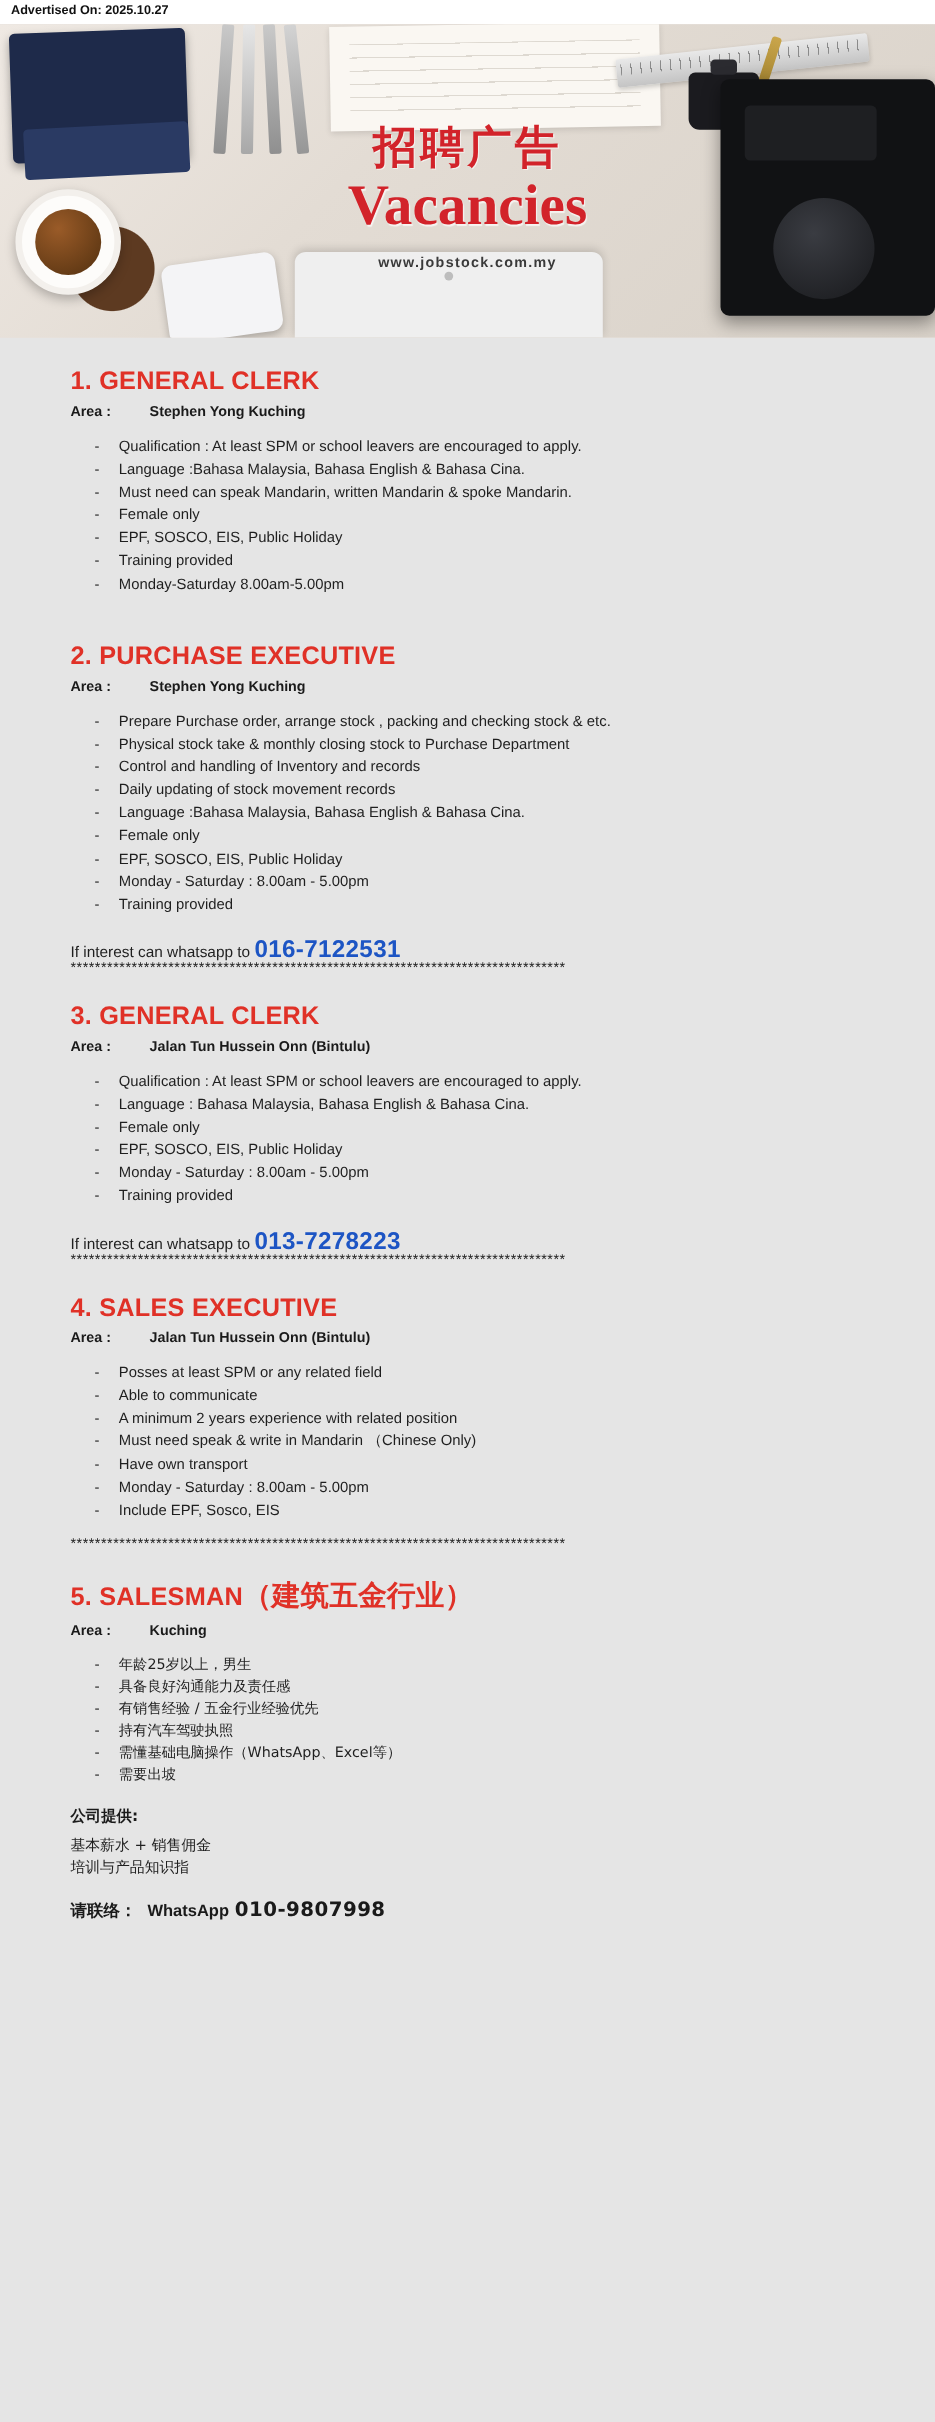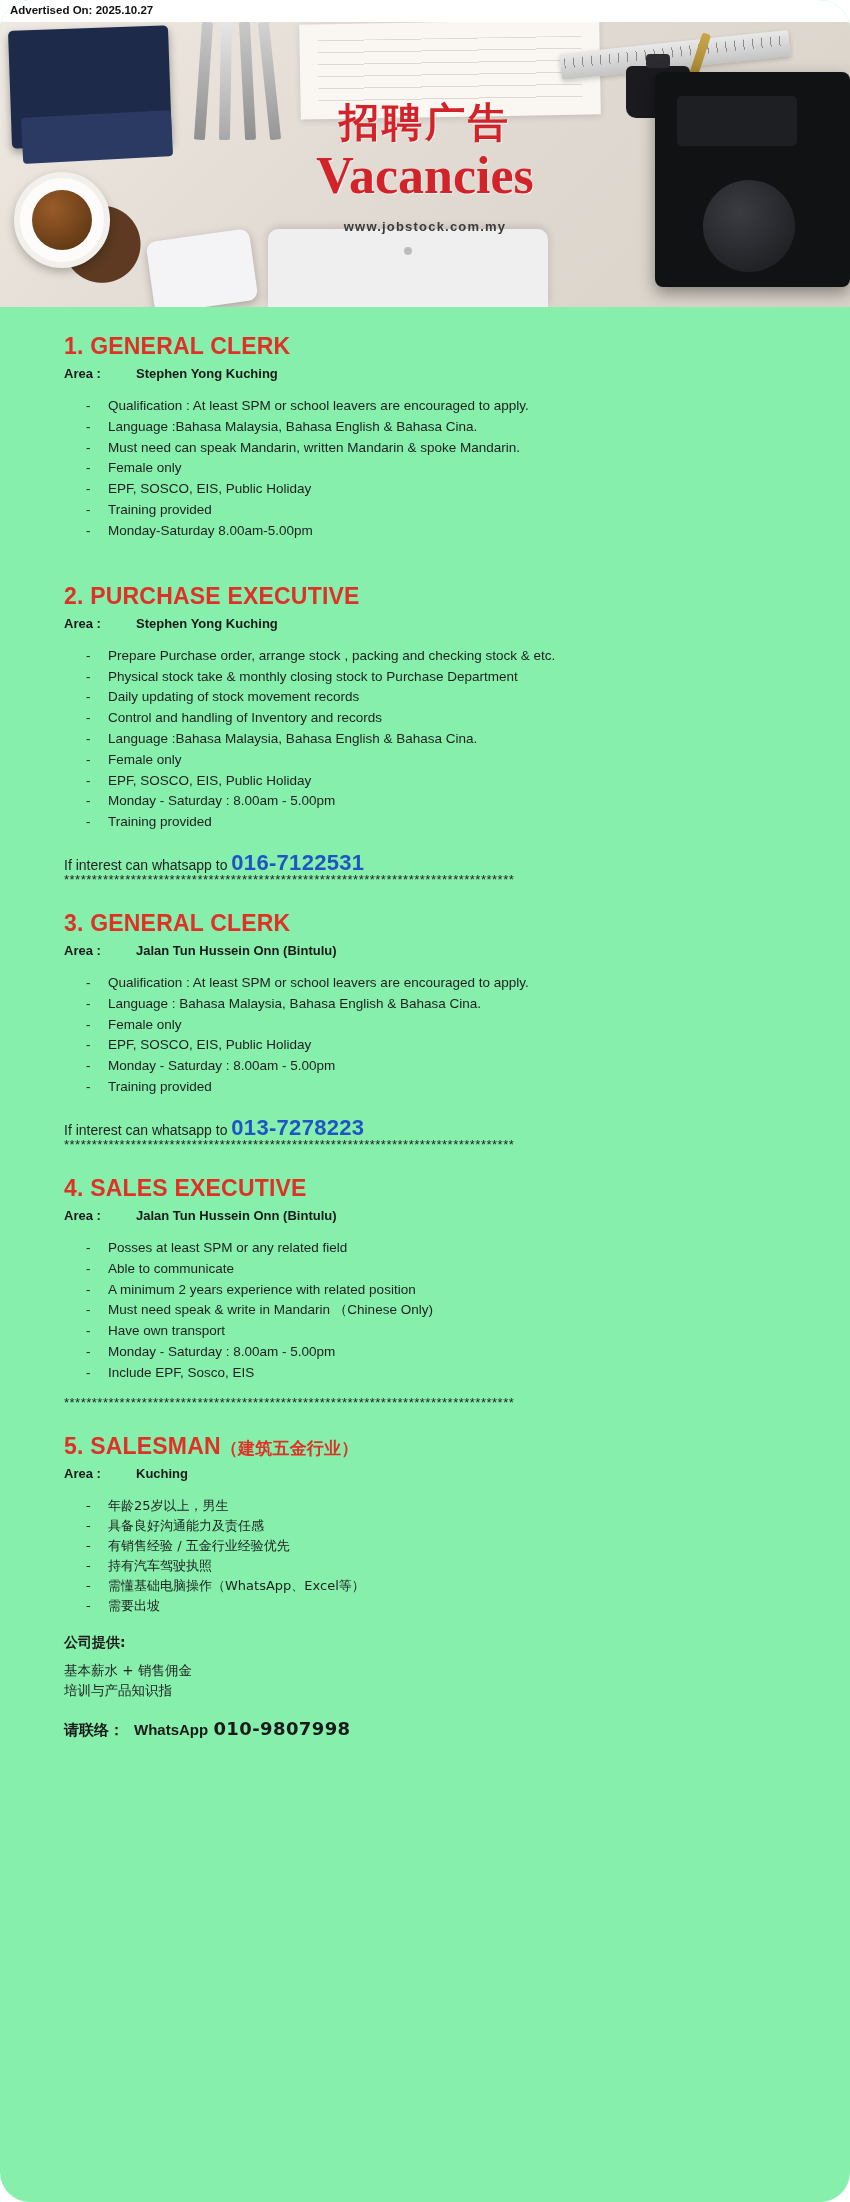--- a/index.html
+++ b/index.html
@@ -7,23 +7,22 @@
   body {
     width: 850px;
     background: #ffffff;
     font-family: "Liberation Sans", sans-serif;
     color: #222;
   }
   .page {
     position: relative;
     width: 850px;
     min-height: 2202px;
-    background: #86efac;
+    background: #e5e5e5;
     overflow: hidden;
-    border-radius: 30px;
   }
   
   .adv-bar {
     height: 22px;
     padding: 4px 10px 0 10px;
     font-size: 11.5px;
     font-weight: bold;
     color: #111;
     background: #ffffff;
   }
@@ -65,21 +64,21 @@
   .hero .phone { position:absolute; left:150px; bottom:0px; width:104px; height:72px; background:#f4f4f6; border-radius:10px; box-shadow:0 3px 8px rgba(0,0,0,.25); transform:rotate(-8deg);}
   .hero .tablet-b { position:absolute; left:268px; bottom:0px; width:280px; height:78px; background:#efefef; border-radius:10px 10px 0 0; box-shadow:0 -2px 8px rgba(0,0,0,.15);}
   .hero .tablet-b:after{ content:""; position:absolute; left:50%; top:18px; width:8px; height:8px; margin-left:-4px; border-radius:50%; background:#bdbdbd;}
   .hero .paper { position:absolute; left:300px; top:0px; width:300px; height:95px; background:#faf7f2; transform:rotate(-1deg); box-shadow:0 2px 6px rgba(0,0,0,.12);}
   .hero .paper:after{ content:""; position:absolute; left:18px; top:16px; right:18px; bottom:14px;
      background:repeating-linear-gradient(180deg,#ded9d1 0 1px, transparent 1px 12px); }
 
   .hero-center {
     position: absolute;
     left: 50%;
-    top: 78px;
+    top: 90px;
     transform: translateX(-50%);
     text-align: center;
     width: 420px;
   }
   .hero-cn {
     font-family: "DejaVu Sans", sans-serif;
     font-size: 40px;
     font-weight: bold;
     color: #d2232a;
     letter-spacing: 3px;
@@ -109,21 +108,21 @@
   .job { margin-bottom: 6px; margin-left: 16px; }
   .job-title {
     color: #e03127;
     font-size: 23px;
     font-weight: bold;
     margin: 0 0 6px 0;
     letter-spacing: .2px;
   }
   .job-title .cn {
     font-family: "DejaVu Sans", sans-serif;
-    font-size: 17px;
+    font-size: 26px;
   }
   .area-line {
     font-size: 13px;
     font-weight: bold;
     color: #1a1a1a;
     margin-bottom: 16px;
   }
   .area-line .area-label { display:inline-block; min-width: 58px; }
   .area-line .area-value { margin-left: 14px; }
   ul.bullets {
@@ -244,22 +243,22 @@
     <div class="gap"></div>
 
     <div class="job">
       <div class="job-title">2. PURCHASE EXECUTIVE</div>
       <div class="area-line">
         <span class="area-label">Area :</span><span class="area-value">Stephen Yong Kuching</span>
       </div>
       <ul class="bullets">
         <li>Prepare Purchase order, arrange stock , packing and checking stock &amp; etc.</li>
         <li>Physical stock take &amp; monthly closing stock to Purchase Department</li>
+        <li>Control and handling of Inventory and records</li>
         <li>Daily updating of stock movement records</li>
-        <li>Control and handling of Inventory and records</li>
         <li>Language :Bahasa Malaysia, Bahasa English &amp; Bahasa Cina.</li>
         <li>Female only</li>
         <li>EPF, SOSCO, EIS, Public Holiday</li>
         <li>Monday - Saturday : 8.00am - 5.00pm</li>
         <li>Training provided</li>
       </ul>
       <div class="contact">
         <span>If interest can whatsapp to</span>
         <span class="phone">016-7122531</span>
       </div>

